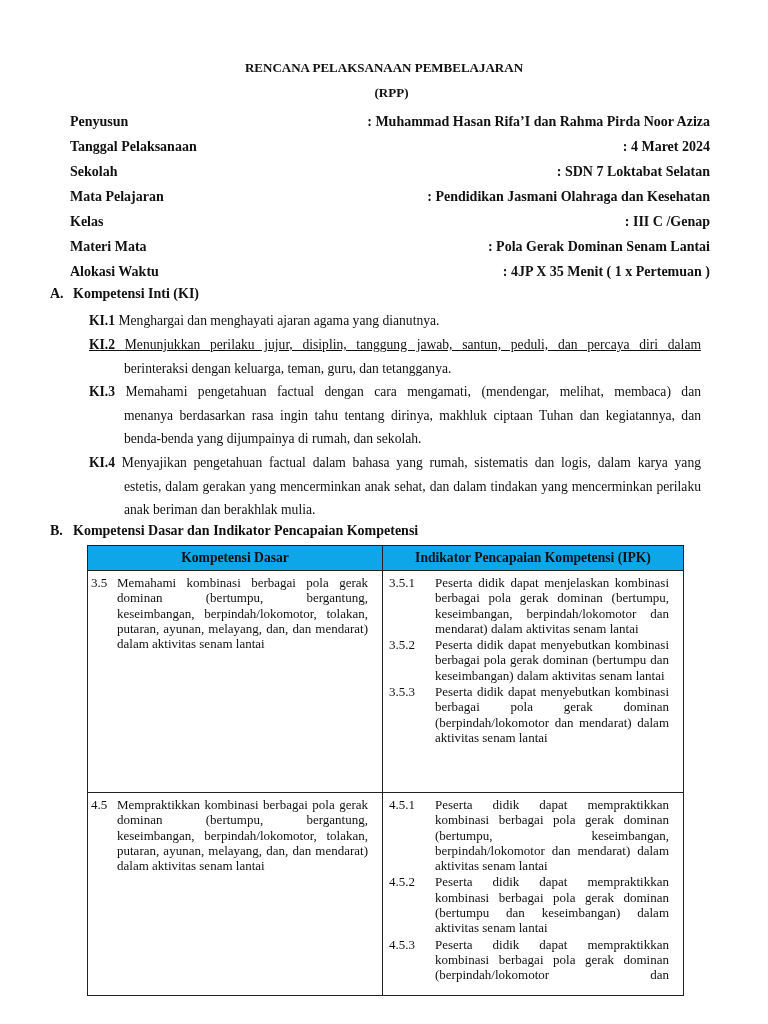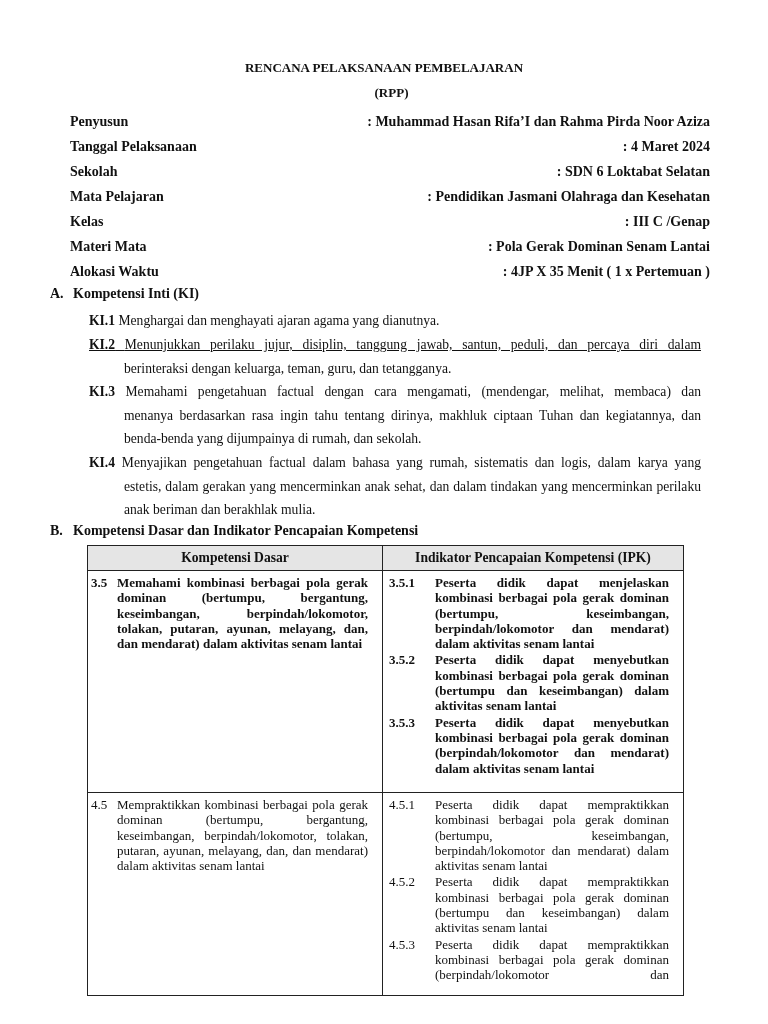--- a/index.html
+++ b/index.html
@@ -22,27 +22,27 @@
 
   .ki { position: absolute; left: 89px; width: 612px; font-size: 13.6px; line-height: 23.5px; text-align: justify; }
   .ki .code { font-weight: bold; }
   .ki .cont { padding-left: 35px; text-align: justify; text-align-last: left; }
   .ki1 { top: 309px; }
   .ki2 { top: 333px; }
   .ki3 { top: 380px; }
   .ki4 { top: 451px; }
 
   .kd-table { position: absolute; left: 87px; top: 545px; width: 597px; height: 451px; border: 1.3px solid #222; border-collapse: collapse; }
-  .kd-table .hdr { display: flex; height: 25px; background: #e5e5e5; border-bottom: 1.3px solid #222; font-weight: bold; font-size: 13.6px; }
+  .kd-table .hdr { display: flex; height: 25px; background: #0ea5e9; border-bottom: 1.3px solid #222; font-weight: bold; font-size: 13.6px; }
   .kd-table .hdr div { display: flex; align-items: center; justify-content: center; }
   .col-l { width: 295px; border-right: 1.3px solid #222; }
   .col-r { flex: 1; }
   .kd-row { display: flex; border-bottom: 1.3px solid #222; }
   .kd-row:last-child { border-bottom: none; }
-  .row1 { height: 222px; font-weight: bold; }
+  .row1 { height: 222px; }
   .row2 { height: 202px; }
   .cell-l { padding: 4px 14px 0 3px; font-size: 13px; line-height: 15.3px; }
   .cell-r { padding: 4px 14px 0 6px; font-size: 13px; line-height: 15.3px; }
   .kd-item { display: flex; }
   .kd-num { width: 26px; flex: none; }
   .kd-text { flex: 1; text-align: justify; text-align-last: left; }
   .ipk-item { display: flex; margin-bottom: 1px; }
   .ipk-num { width: 46px; flex: none; }
   .ipk-text { flex: 1; text-align: justify; text-align-last: left; }
   .clip { overflow: hidden; }
@@ -57,21 +57,21 @@
   <div class="meta-row">
     <span class="meta-label">Penyusun</span>
     <span class="meta-value">: Muhammad Hasan Rifa’I dan Rahma Pirda Noor Aziza</span>
   </div>
   <div class="meta-row">
     <span class="meta-label">Tanggal Pelaksanaan</span>
     <span class="meta-value">: 4 Maret 2024</span>
   </div>
   <div class="meta-row">
     <span class="meta-label">Sekolah</span>
-    <span class="meta-value">: SDN 6 Loktabat Selatan</span>
+    <span class="meta-value">: SDN 7 Loktabat Selatan</span>
   </div>
   <div class="meta-row">
     <span class="meta-label">Mata Pelajaran</span>
     <span class="meta-value">: Pendidikan Jasmani Olahraga dan Kesehatan</span>
   </div>
   <div class="meta-row">
     <span class="meta-label">Kelas</span>
     <span class="meta-value">: III C /Genap</span>
   </div>
   <div class="meta-row">

